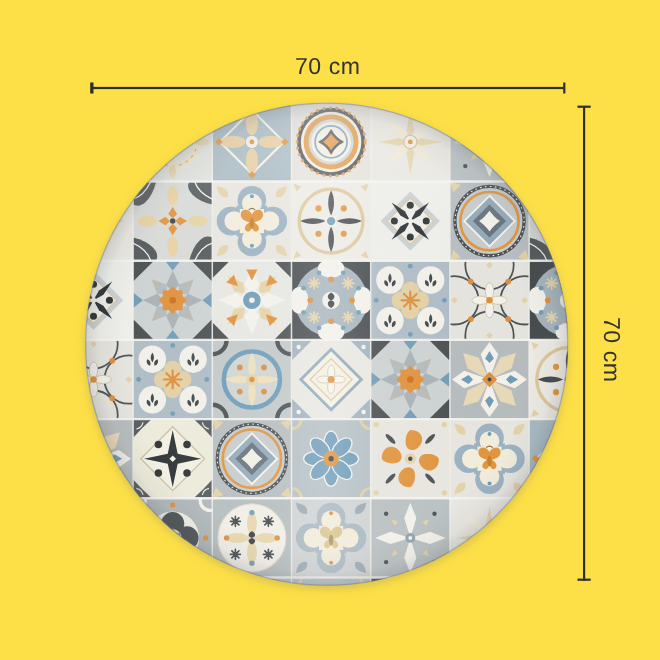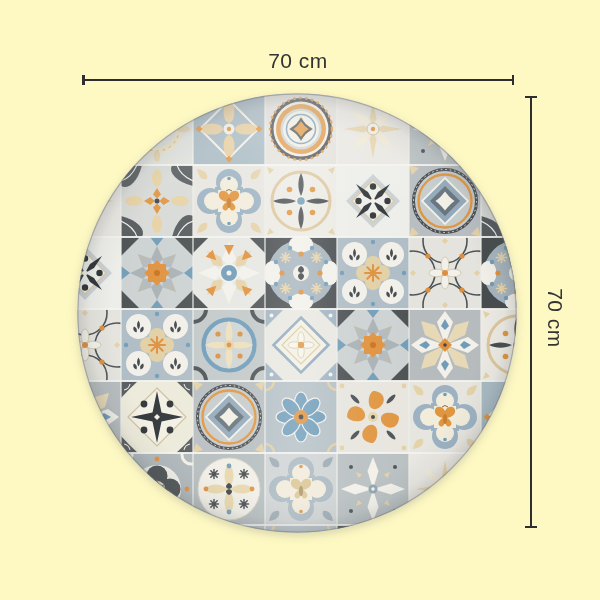--- a/index.html
+++ b/index.html
@@ -1,17 +1,17 @@
 <!DOCTYPE html>
 <html><head>
 <meta charset="utf-8">
 <style>
   html,body{margin:0;padding:0;background:#fff;}
   .canvas{
-    position:relative;width:600px;height:600px;background:#fef9c3;overflow:hidden;
+    position:relative;width:600px;height:600px;background:#fde047;overflow:hidden;
     font-family:"Liberation Sans","DejaVu Sans",sans-serif;
   }
   
   .dim-label{
     position:absolute;color:#333;font-size:21px;line-height:26px;
     text-align:center;letter-spacing:.5px;white-space:nowrap;
   }
   .dim-label-top{left:83px;width:430px;top:48px;}
   .dim-label-right{left:516px;top:306px;width:80px;height:24px;transform:rotate(90deg);}
   .dim-line-h{position:absolute;left:83px;top:79px;width:430px;height:2px;background:#2e2e2e;}

